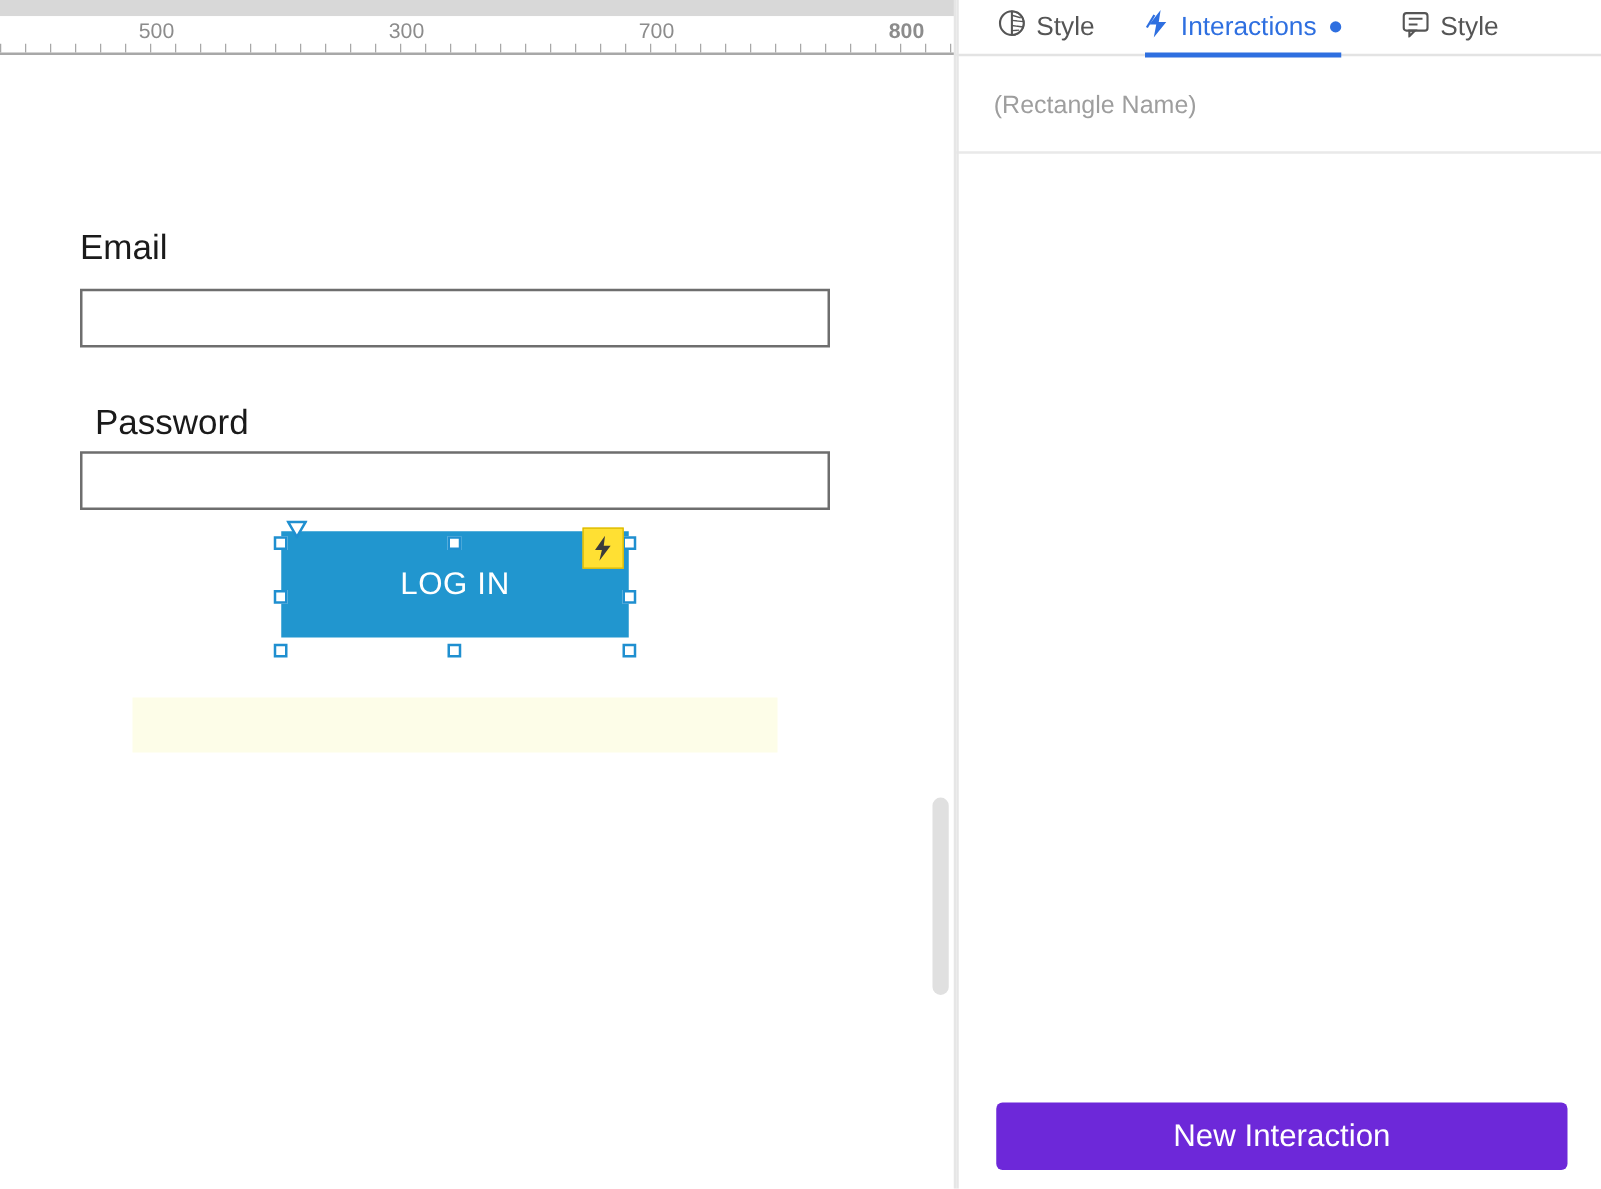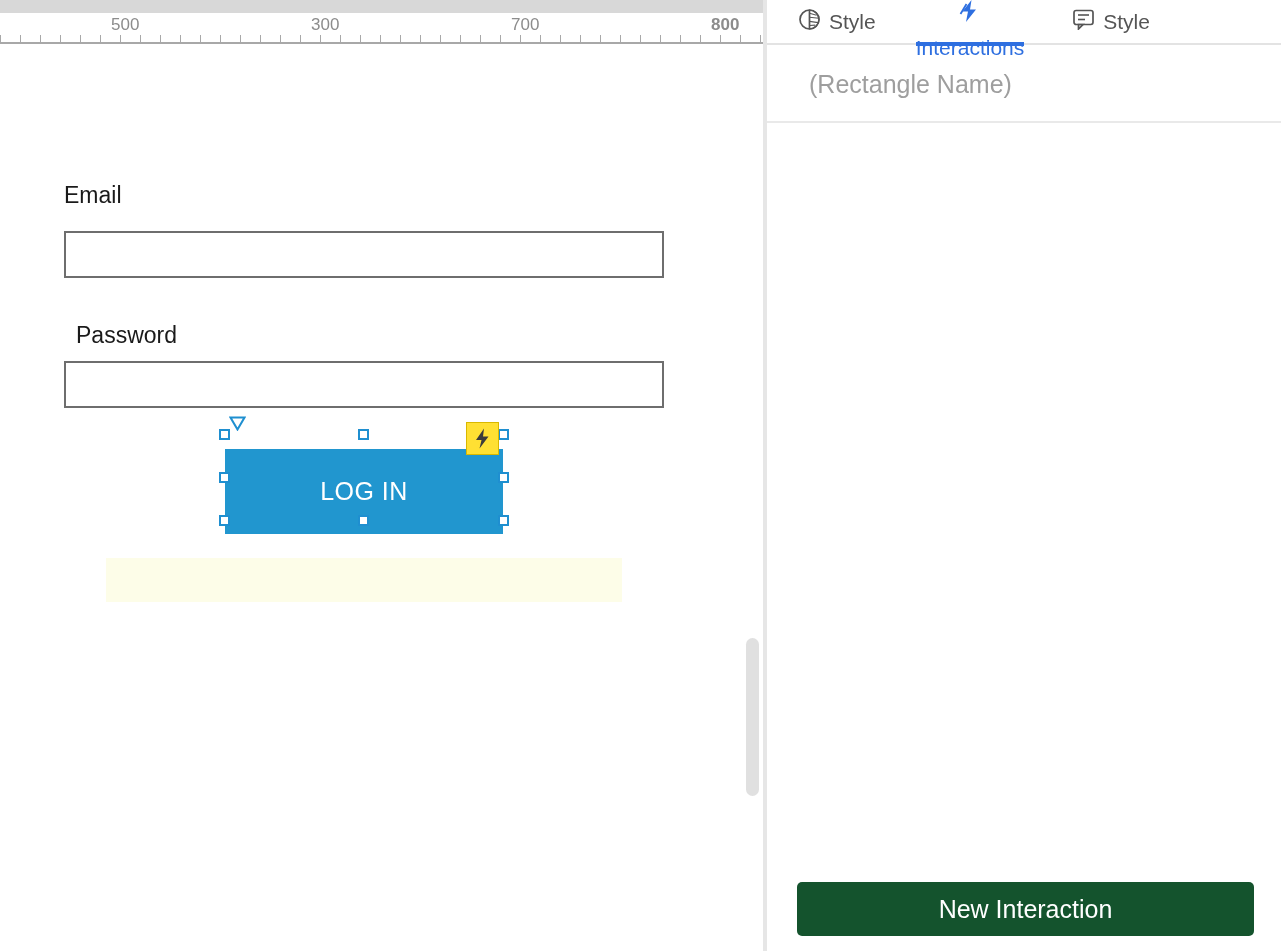--- a/index.html
+++ b/index.html
@@ -42,21 +42,21 @@
   }
 
   .canvas-surface {
     position: absolute; left: 0; top: 45px;
     width: 765px; height: 906px;
     background: #ffffff;
   }
 
   .field-label {
     position: absolute;
-    font-size: 23px; color: #1a1a1a;
+    font-size: 28px; color: #1a1a1a;
     font-family: "Liberation Sans", sans-serif;
     white-space: nowrap;
   }
   .text-input-box {
     position: absolute;
     background: #ffffff;
     border: 2px solid #6e6e6e;
   }
 
   
@@ -115,39 +115,39 @@
     border-bottom: 2px solid #e3e3e3;
     display: flex; align-items: center;
   }
   .tab {
     display: flex; align-items: center; gap: 8px;
     height: 45px; cursor: default; position: relative;
     font-size: 21px; color: #555555;
     font-family: "Liberation Sans", sans-serif;
   }
   .tab.style-tab  { margin-left: 33px; }
-  .tab.inter-tab  { margin-left: 40px; color: #2e6fe0; flex-direction: column; }
+  .tab.inter-tab  { margin-left: 40px; color: #2e6fe0; }
   .tab.notes-tab  { margin-left: 48px; }
   .tab .tab-underline {
     position: absolute; left: 0; right: 0; bottom: -2px;
     height: 4px; background: #2e6fe0; border-radius: 0;
   }
   .blue-dot {
     width: 9px; height: 9px; border-radius: 50%;
     background: #2e6fe0; display: inline-block; margin-left: 3px;
   }
 
   .name-field {
     position: absolute; left: 0; top: 47px;
     width: 516px; height: 76px;
     border-bottom: 2px solid #e9e9e9;
     display: flex; align-items: center;
   }
   .name-field .ph {
-    margin-left: 44px; font-size: 25px; color: #9e9e9e;
+    margin-left: 30px; font-size: 20px; color: #9e9e9e;
     font-family: "Liberation Sans", sans-serif;
   }
 
   .section-header {
     position: absolute; left: 0; top: 125px;
     width: 516px; height: 58px;
     display: flex; align-items: center;
   }
   .section-header .title {
     margin-left: 31px;
@@ -162,21 +162,21 @@
   
   .tree {
     position: absolute; left: 0; top: 183px;
     width: 516px; height: 680px;
     overflow: hidden;
   }
 
   .new-interaction-btn {
     position: absolute; left: 797px; top: 882px;
     width: 457px; height: 54px;
-    background: #14532d; border-radius: 5px;
+    background: #6d28d9; border-radius: 5px;
     color: #ffffff; font-size: 25px;
     display: flex; align-items: center; justify-content: center;
     font-family: "Liberation Sans", sans-serif;
     border: none;
   }
   .panel-left-border {
     position: absolute; left: 765px; top: 0; width: 2px; height: 951px;
     background: #e6e6e6;
   }
 </style>
@@ -238,21 +238,21 @@
     <div class="canvas-surface">
 
       <div class="field-label" style="left:64px; top:137px;">Email</div>
       <div class="text-input-box" style="left:64px; top:186px; width:600px; height:47px;"></div>
 
       <div class="field-label" style="left:76px; top:277px;">Password</div>
       <div class="text-input-box" style="left:64px; top:316px; width:600px; height:47px;"></div>
 
       <div class="error-msg-box" style="top:513px;"></div>
 
-      <div class="login-btn" style="top:404px;">
+      <div class="login-btn" style="top:380px;">
         <span>LOG IN</span>
       </div>
 
       <div style="position:absolute; left:229px; top:371px; z-index:7;">
         <svg width="17" height="15" viewBox="0 0 17 15">
           <polygon points="1.5,1.5 15.5,1.5 8.5,13.5" fill="#ffffff" stroke="#1f8fd0" stroke-width="2"></polygon>
         </svg>
       </div>
 
       <div class="sel-handle" style="left:219px; top:384px;"></div>

